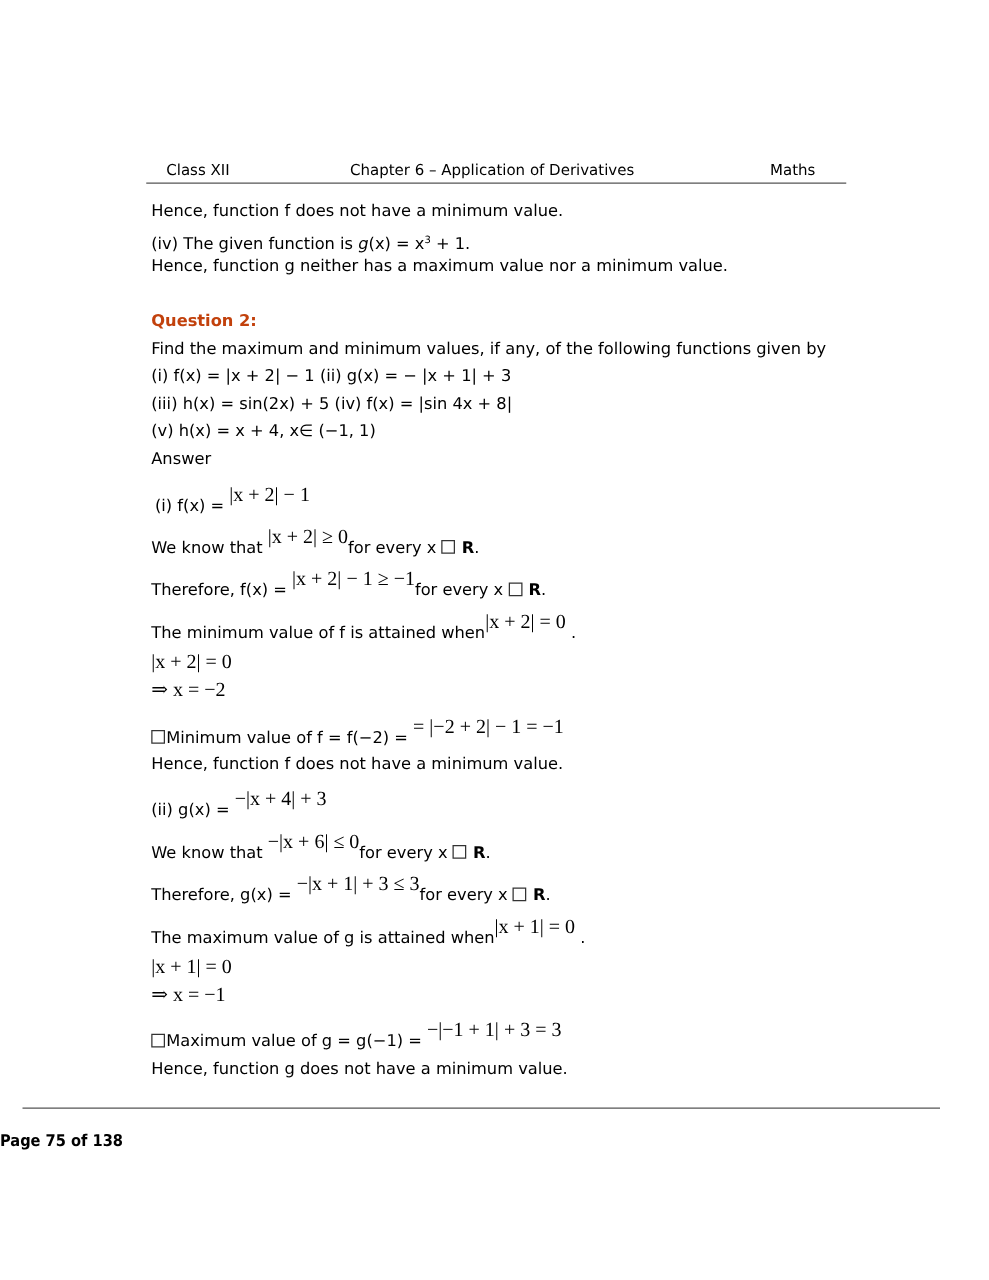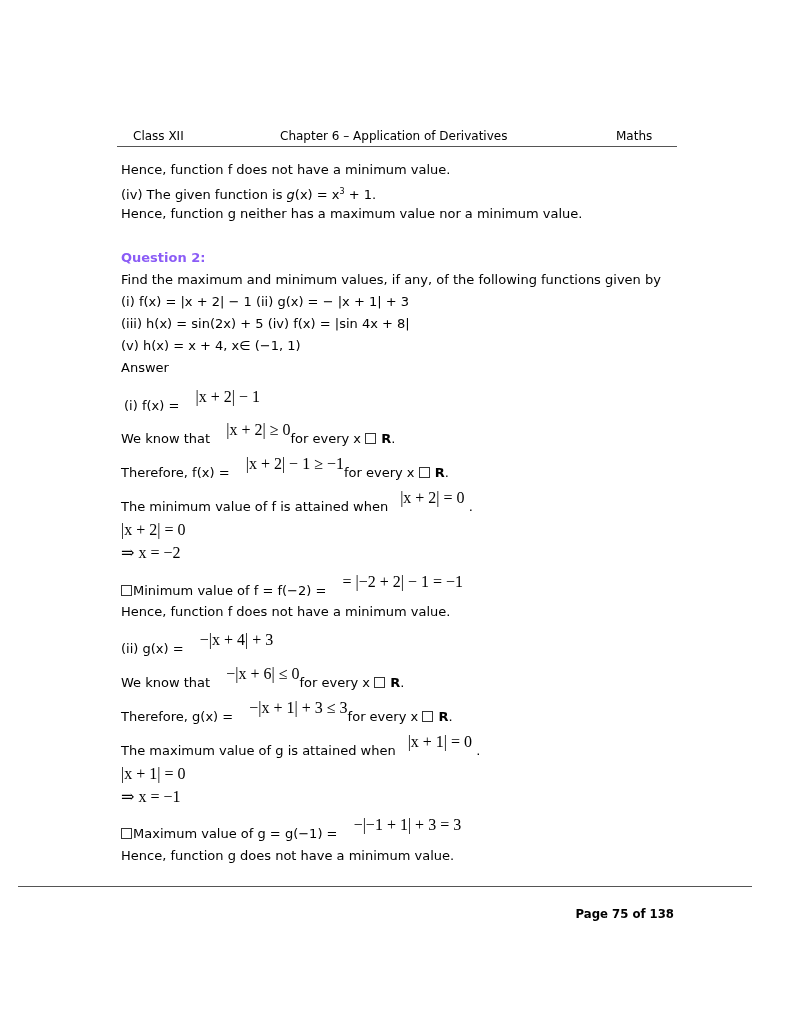--- a/index.html
+++ b/index.html
@@ -1,27 +1,27 @@
 <!DOCTYPE html>
 <html><head>
 <meta charset="utf-8">
 <style>
   html, body { margin: 0; padding: 0; background: #ffffff; }
   body { width: 791px; height: 1024px; position: relative; overflow: hidden;
          font-family: "DejaVu Sans", sans-serif; color: #000; }
   .hdr { position: absolute; top: 129px; font-size: 12px; }
   .hdr-rule { position: absolute; left: 117px; top: 146px; width: 560px; height: 1px; background: #555; }
   .line { position: absolute; left: 121px; font-size: 13px; white-space: nowrap; line-height: 16px; }
-  .q { color: #8b5cf6; font-weight: bold; }
+  .q { color: #c2410c; font-weight: bold; }
   .math { font-family: "Liberation Serif", "DejaVu Serif", serif; font-size: 16px; }
-  .raise { position: relative; top: -8px; margin-left: 12px; }
+  .raise { position: relative; top: -8px; }
   .bold { font-weight: bold; }
   .box { display: inline-block; width: 9px; height: 9px; border: 1px solid #333; vertical-align: -1px; margin-right: 1px; }
   .foot-rule { position: absolute; left: 18px; top: 886px; width: 734px; height: 1px; background: #555; }
-  .foot { position: absolute; left: 0; width: 674px; top: 906px; text-align: right; font-weight: bold; font-size: 13px; font-family: "DejaVu Sans Condensed", "DejaVu Sans", sans-serif; }
+  .foot { position: absolute; left: 0; width: 674px; top: 906px; text-align: left; font-weight: bold; font-size: 13px; font-family: "DejaVu Sans Condensed", "DejaVu Sans", sans-serif; }
   sup { font-size: 8px; }
 </style>
 </head>
 <body>
 
 <div class="hdr" style="left:133px">Class XII</div>
 <div class="hdr" style="left:280px">Chapter 6 – Application of Derivatives</div>
 <div class="hdr" style="left:616px">Maths</div>
 <div class="hdr-rule"></div>
 

